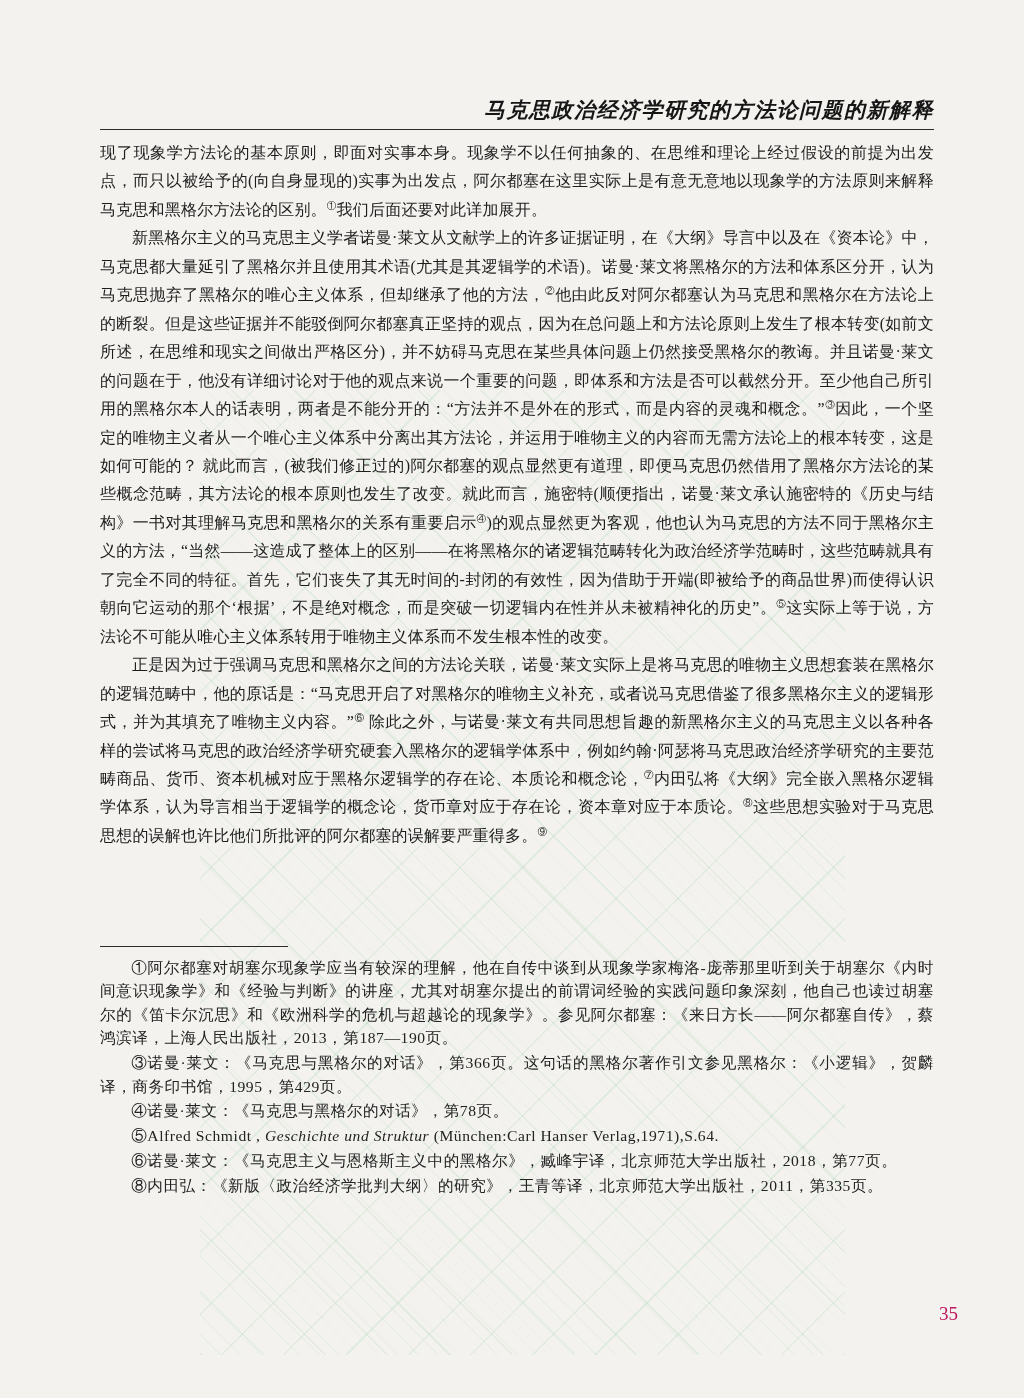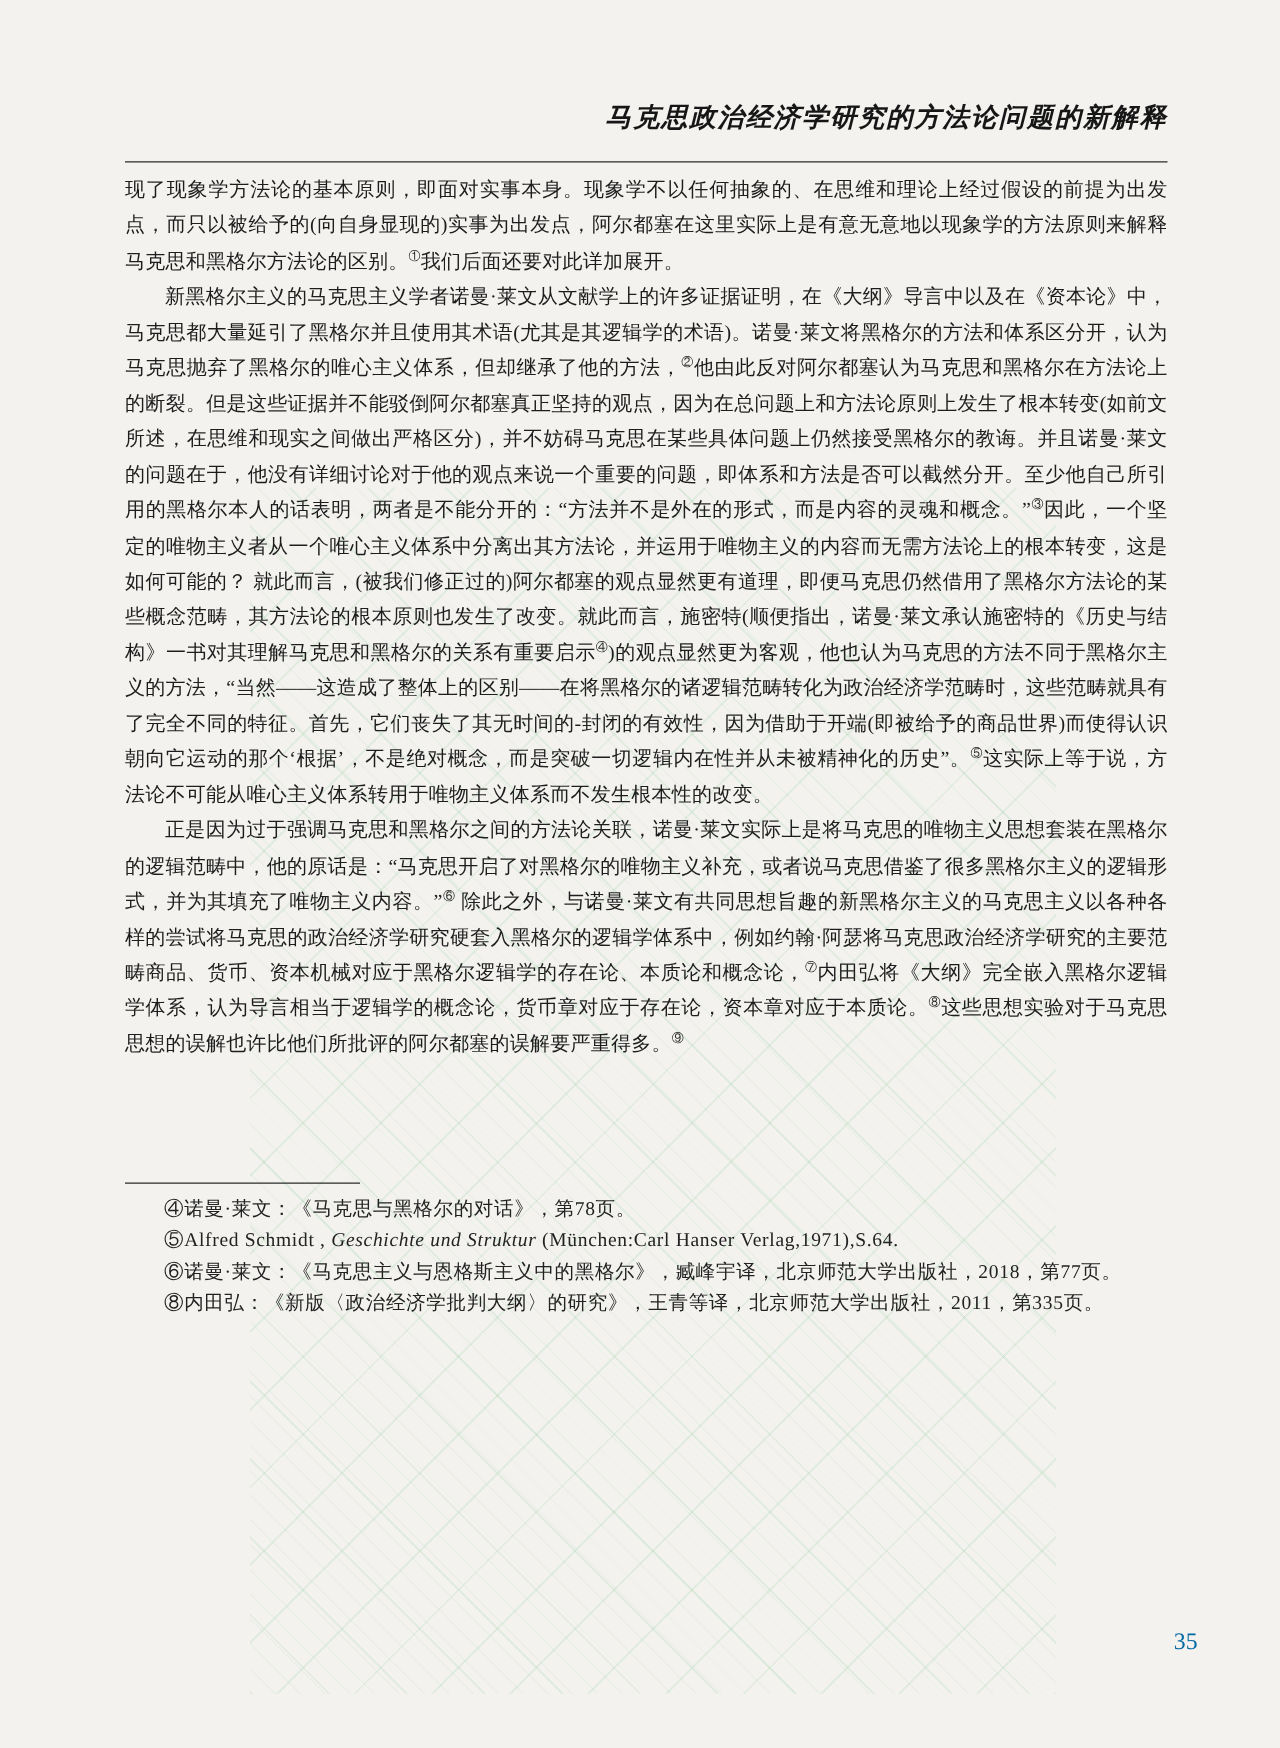--- a/index.html
+++ b/index.html
@@ -16,21 +16,21 @@
     position:absolute;left:200px;top:390px;width:645px;height:965px;
     background:
       repeating-linear-gradient(45deg, rgba(110,190,125,0.13) 0 1.6px, transparent 1.6px 44px),
       repeating-linear-gradient(-45deg, rgba(110,190,125,0.13) 0 1.6px, transparent 1.6px 44px),
       repeating-linear-gradient(45deg, rgba(110,190,125,0.07) 0 1px, transparent 1px 14px);
     pointer-events:none;
     z-index:0;
   }
   .layer{position:absolute;inset:0;z-index:1;}
   .running-head{
-    position:absolute;top:80px;left:100px;width:834px;
+    position:absolute;top:96px;left:100px;width:834px;
     text-align:right;
     font-size:21px;font-weight:bold;font-style:italic;
     letter-spacing:1.5px;
     color:#161616;
   }
   .head-rule{
     position:absolute;top:129px;left:100px;width:834px;
     border-top:1.7px solid #2b2b2b;
   }
   .body-text{
@@ -49,21 +49,21 @@
   .footnotes{
     position:absolute;top:956px;left:100px;width:834px;
     font-size:15.6px;line-height:23.4px;
     text-align:justify;text-justify:inter-ideograph;
     letter-spacing:0.55px;
     color:#222;
   }
   .footnotes p{margin:0 0 1.5px 0;text-indent:2em;}
   .page-number{
     position:absolute;top:1303px;left:100px;width:858px;
-    text-align:right;font-size:19px;color:#0369a1;
+    text-align:right;font-size:19px;color:#be185d;
   }
 </style>
 </head>
 <body>
 
 <div class="page">
 
   <div class="watermark"></div>
 
   <div class="layer">
@@ -73,20 +73,22 @@
 
     <div class="body-text">
       <p>现了现象学方法论的基本原则，即面对实事本身。现象学不以任何抽象的、在思维和理论上经过假设的前提为出发点，而只以被给予的(向自身显现的)实事为出发点，阿尔都塞在这里实际上是有意无意地以现象学的方法原则来解释马克思和黑格尔方法论的区别。<sup>①</sup>我们后面还要对此详加展开。</p>
       <p class="indent">新黑格尔主义的马克思主义学者诺曼·莱文从文献学上的许多证据证明，在《大纲》导言中以及在《资本论》中，马克思都大量延引了黑格尔并且使用其术语(尤其是其逻辑学的术语)。诺曼·莱文将黑格尔的方法和体系区分开，认为马克思抛弃了黑格尔的唯心主义体系，但却继承了他的方法，<sup>②</sup>他由此反对阿尔都塞认为马克思和黑格尔在方法论上的断裂。但是这些证据并不能驳倒阿尔都塞真正坚持的观点，因为在总问题上和方法论原则上发生了根本转变(如前文所述，在思维和现实之间做出严格区分)，并不妨碍马克思在某些具体问题上仍然接受黑格尔的教诲。并且诺曼·莱文的问题在于，他没有详细讨论对于他的观点来说一个重要的问题，即体系和方法是否可以截然分开。至少他自己所引用的黑格尔本人的话表明，两者是不能分开的：“方法并不是外在的形式，而是内容的灵魂和概念。”<sup>③</sup>因此，一个坚定的唯物主义者从一个唯心主义体系中分离出其方法论，并运用于唯物主义的内容而无需方法论上的根本转变，这是如何可能的？ 就此而言，(被我们修正过的)阿尔都塞的观点显然更有道理，即便马克思仍然借用了黑格尔方法论的某些概念范畴，其方法论的根本原则也发生了改变。就此而言，施密特(顺便指出，诺曼·莱文承认施密特的《历史与结构》一书对其理解马克思和黑格尔的关系有重要启示<sup>④</sup>)的观点显然更为客观，他也认为马克思的方法不同于黑格尔主义的方法，“当然——这造成了整体上的区别——在将黑格尔的诸逻辑范畴转化为政治经济学范畴时，这些范畴就具有了完全不同的特征。首先，它们丧失了其无时间的-封闭的有效性，因为借助于开端(即被给予的商品世界)而使得认识朝向它运动的那个‘根据’，不是绝对概念，而是突破一切逻辑内在性并从未被精神化的历史”。<sup>⑤</sup>这实际上等于说，方法论不可能从唯心主义体系转用于唯物主义体系而不发生根本性的改变。</p>
       <p class="indent">正是因为过于强调马克思和黑格尔之间的方法论关联，诺曼·莱文实际上是将马克思的唯物主义思想套装在黑格尔的逻辑范畴中，他的原话是：“马克思开启了对黑格尔的唯物主义补充，或者说马克思借鉴了很多黑格尔主义的逻辑形式，并为其填充了唯物主义内容。”<sup>⑥</sup> 除此之外，与诺曼·莱文有共同思想旨趣的新黑格尔主义的马克思主义以各种各样的尝试将马克思的政治经济学研究硬套入黑格尔的逻辑学体系中，例如约翰·阿瑟将马克思政治经济学研究的主要范畴商品、货币、资本机械对应于黑格尔逻辑学的存在论、本质论和概念论，<sup>⑦</sup>内田弘将《大纲》完全嵌入黑格尔逻辑学体系，认为导言相当于逻辑学的概念论，货币章对应于存在论，资本章对应于本质论。<sup>⑧</sup>这些思想实验对于马克思思想的误解也许比他们所批评的阿尔都塞的误解要严重得多。<sup>⑨</sup></p>
     </div>
 
     <div class="fn-rule"></div>
 
     <div class="footnotes">
+      <p>①阿尔都塞对胡塞尔现象学应当有较深的理解，他在自传中谈到从现象学家梅洛-庞蒂那里听到关于胡塞尔《内时间意识现象学》和《经验与判断》的讲座，尤其对胡塞尔提出的前谓词经验的实践问题印象深刻，他自己也读过胡塞尔的《笛卡尔沉思》和《欧洲科学的危机与超越论的现象学》。参见阿尔都塞：《来日方长——阿尔都塞自传》，蔡鸿滨译，上海人民出版社，2013，第187—190页。</p>
+      <p>③诺曼·莱文：《马克思与黑格尔的对话》，第366页。这句话的黑格尔著作引文参见黑格尔：《小逻辑》，贺麟译，商务印书馆，1995，第429页。</p>
       <p>④诺曼·莱文：《马克思与黑格尔的对话》，第78页。</p>
       <p>⑤Alfred Schmidt , <i>Geschichte und Struktur</i> (München:Carl Hanser Verlag,1971),S.64.</p>
       <p>⑥诺曼·莱文：《马克思主义与恩格斯主义中的黑格尔》，臧峰宇译，北京师范大学出版社，2018，第77页。</p>
       <p>⑧内田弘：《新版〈政治经济学批判大纲〉的研究》，王青等译，北京师范大学出版社，2011，第335页。</p>
     </div>
 
     <div class="page-number">35</div>
   </div>
 
 </div>

